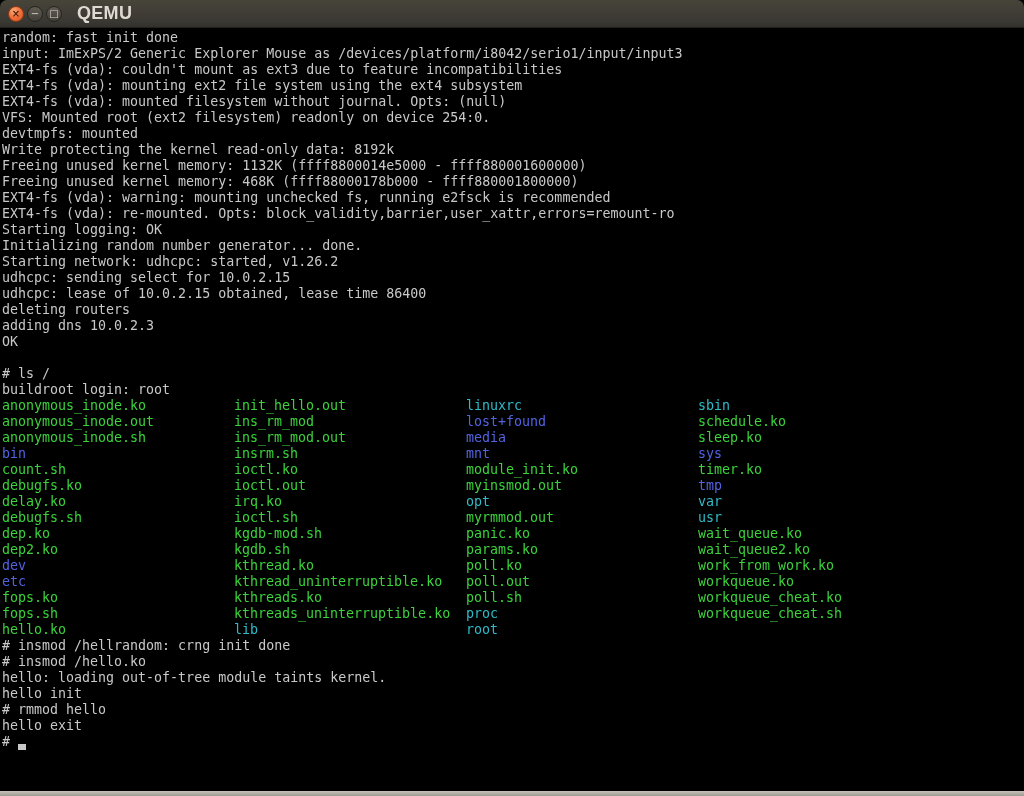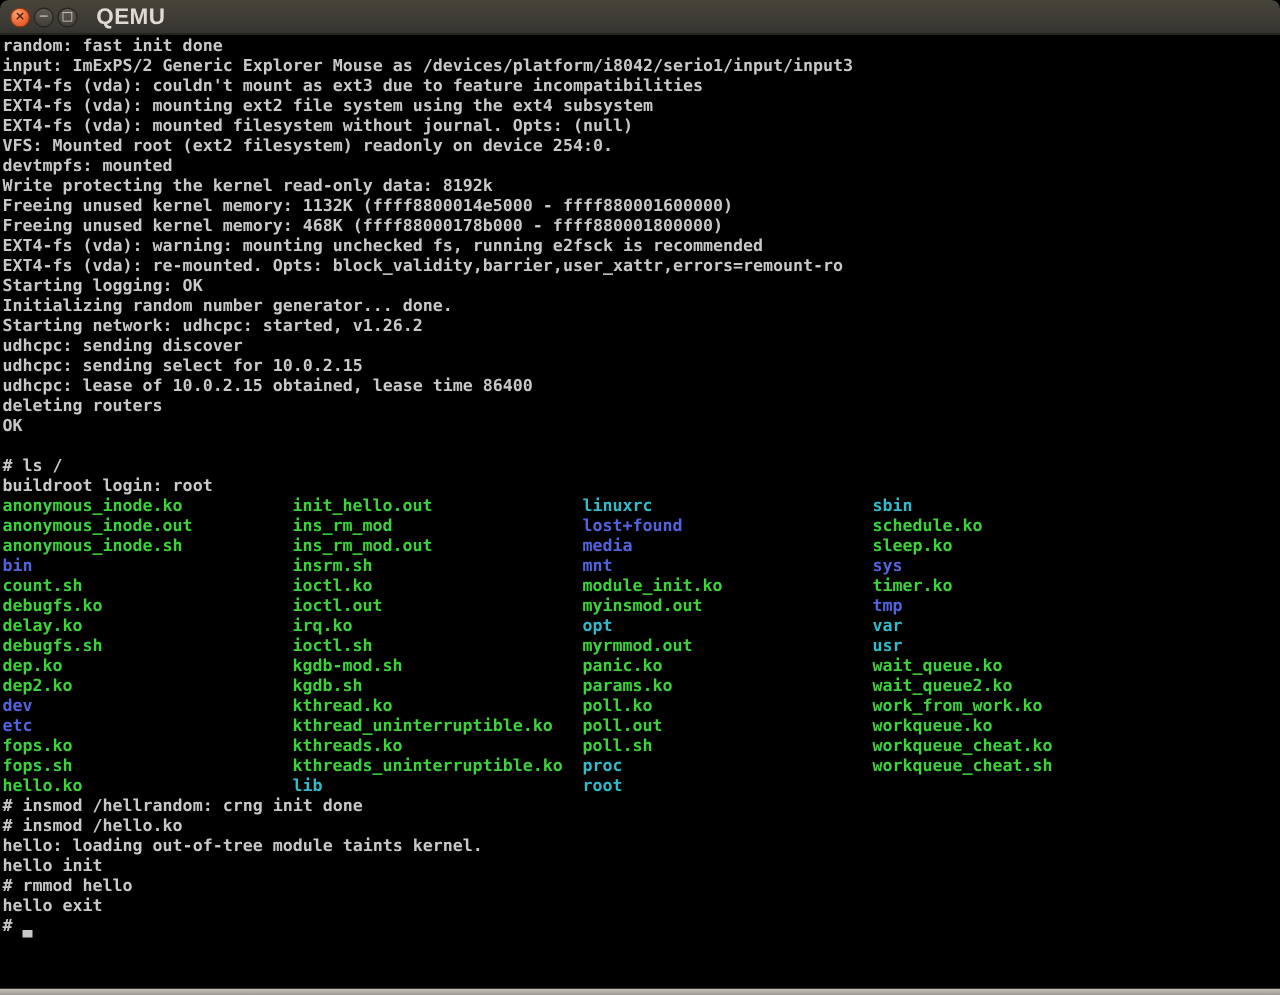--- a/index.html
+++ b/index.html
@@ -45,21 +45,21 @@
     letter-spacing: 0.3px;
   }
 
   .terminal {
     flex: 1 1 auto;
     background: #000;
     padding: 2px 0 0 2px;
     overflow: hidden;
     font-size: 13.3px;
   }
-  .line { height: 16px; line-height: 16px; white-space: pre; color: var(--fg, #c8c8c8); font-weight: bold; }
+  .line { height: 16px; line-height: 16px; white-space: pre; color: var(--fg, #c8c8c8); }
   .green { color: var(--green, #3bd23b); }
   .blue  { color: var(--blue, #5263e0); }
   .cyan  { color: var(--cyan, #31bac9); }
   .ls-cell { display: inline-block; width: 232px; white-space: pre; }
   .cursor {
     display: inline-block;
     width: 8px; height: 16px;
     vertical-align: bottom;
     background: linear-gradient(transparent 62%, var(--fg, #c8c8c8) 62%);
   }
@@ -98,24 +98,24 @@
       <div class="line"><span>VFS: Mounted root (ext2 filesystem) readonly on device 254:0.</span></div>
       <div class="line"><span>devtmpfs: mounted</span></div>
       <div class="line"><span>Write protecting the kernel read-only data: 8192k</span></div>
       <div class="line"><span>Freeing unused kernel memory: 1132K (ffff8800014e5000 - ffff880001600000)</span></div>
       <div class="line"><span>Freeing unused kernel memory: 468K (ffff88000178b000 - ffff880001800000)</span></div>
       <div class="line"><span>EXT4-fs (vda): warning: mounting unchecked fs, running e2fsck is recommended</span></div>
       <div class="line"><span>EXT4-fs (vda): re-mounted. Opts: block_validity,barrier,user_xattr,errors=remount-ro</span></div>
       <div class="line"><span>Starting logging: OK</span></div>
       <div class="line"><span>Initializing random number generator... done.</span></div>
       <div class="line"><span>Starting network: udhcpc: started, v1.26.2</span></div>
-      <div class="line"><span>udhcpc: sending discover</span></div>
       <div class="line"><span>udhcpc: sending select for 10.0.2.15</span></div>
       <div class="line"><span>udhcpc: lease of 10.0.2.15 obtained, lease time 86400</span></div>
       <div class="line"><span>deleting routers</span></div>
+      <div class="line"><span>adding dns 10.0.2.3</span></div>
       <div class="line"><span>OK</span></div>
       <div class="line"><span></span></div>
       <div class="line"><span># ls /</span></div>
       <div class="line"><span>buildroot login: root</span></div>
       <div class="line"><span class="green ls-cell">anonymous_inode.ko</span><span class="green ls-cell">init_hello.out</span><span class="cyan ls-cell">linuxrc</span><span class="cyan ls-cell">sbin</span></div>
       <div class="line"><span class="green ls-cell">anonymous_inode.out</span><span class="green ls-cell">ins_rm_mod</span><span class="blue ls-cell">lost+found</span><span class="green ls-cell">schedule.ko</span></div>
       <div class="line"><span class="green ls-cell">anonymous_inode.sh</span><span class="green ls-cell">ins_rm_mod.out</span><span class="blue ls-cell">media</span><span class="green ls-cell">sleep.ko</span></div>
       <div class="line"><span class="blue ls-cell">bin</span><span class="green ls-cell">insrm.sh</span><span class="blue ls-cell">mnt</span><span class="blue ls-cell">sys</span></div>
       <div class="line"><span class="green ls-cell">count.sh</span><span class="green ls-cell">ioctl.ko</span><span class="green ls-cell">module_init.ko</span><span class="green ls-cell">timer.ko</span></div>
       <div class="line"><span class="green ls-cell">debugfs.ko</span><span class="green ls-cell">ioctl.out</span><span class="green ls-cell">myinsmod.out</span><span class="blue ls-cell">tmp</span></div>

